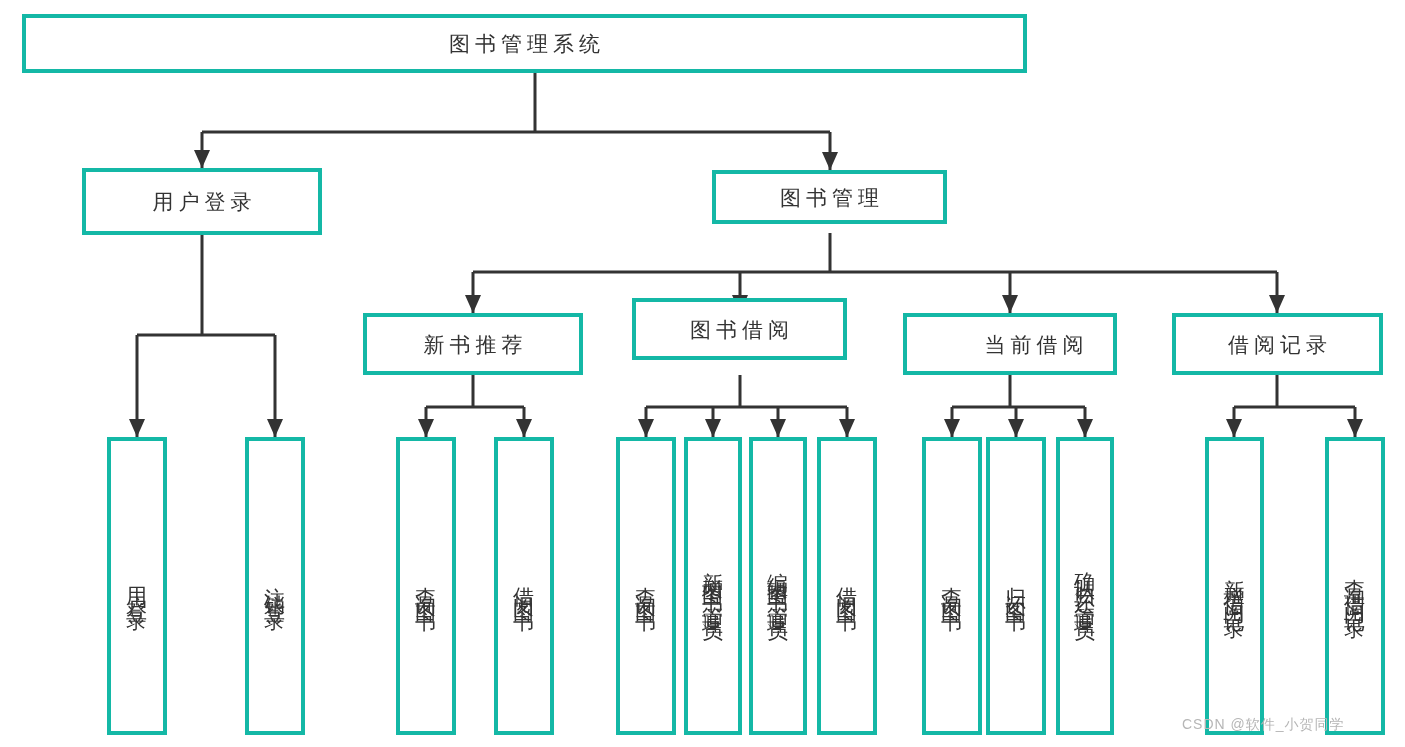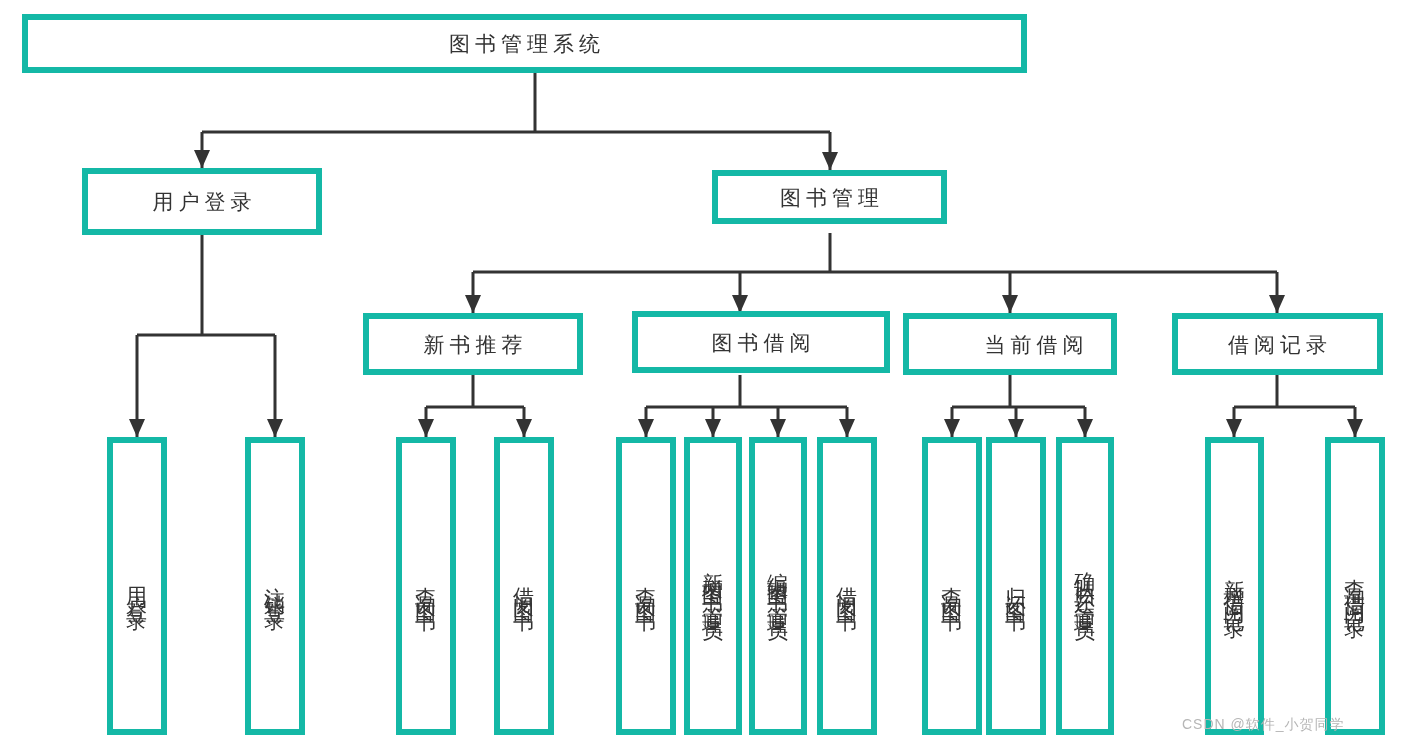--- a/index.html
+++ b/index.html
@@ -17,21 +17,21 @@
   }
   #wires {
     position: absolute;
     left: 0;
     top: 0;
     z-index: 1;
   }
   .node {
     position: absolute;
     box-sizing: border-box;
-    border: 6px solid #14b8a6;
+    border: 4px solid #14b8a6;
     background: #ffffff;
     color: #333333;
     display: flex;
     align-items: center;
     justify-content: center;
     z-index: 2;
     line-height: 1;
   }
   .h-node {
     font-size: 21px;
@@ -93,21 +93,21 @@
              M1226 419 L1242 419 L1234 437 Z
              M1347 419 L1363 419 L1355 437 Z"></path>
   </svg>
 
   <div class="node h-node" style="left:22px; top:14px; width:1005px; height:59px;">图书管理系统</div>
 
   <div class="node h-node" style="left:82px; top:168px; width:240px; height:67px;">用户登录</div>
   <div class="node h-node" style="left:712px; top:170px; width:235px; height:54px;">图书管理</div>
 
   <div class="node h-node" style="left:363px; top:313px; width:220px; height:62px;">新书推荐</div>
-  <div class="node h-node" style="left:632px; top:311px; width:258px; height:62px;">图书借阅</div>
+  <div class="node h-node" style="left:632px; top:298px; width:215px; height:62px;">图书借阅</div>
   <div class="node h-node" style="left:903px; top:313px; width:214px; height:62px;padding-left:48px;">当前借阅</div>
   <div class="node h-node" style="left:1172px; top:313px; width:211px; height:62px;">借阅记录</div>
 
   <div class="node v-node" style="left:107px; top:437px; width:60px; height:298px;">用户登录</div>
   <div class="node v-node" style="left:245px; top:437px; width:60px; height:298px;">注销登录</div>
 
   <div class="node v-node" style="left:396px; top:437px; width:60px; height:298px;">查询图书</div>
   <div class="node v-node" style="left:494px; top:437px; width:60px; height:298px;">借阅图书</div>
 
   <div class="node v-node" style="left:616px; top:437px; width:60px; height:298px;">查询图书</div>

